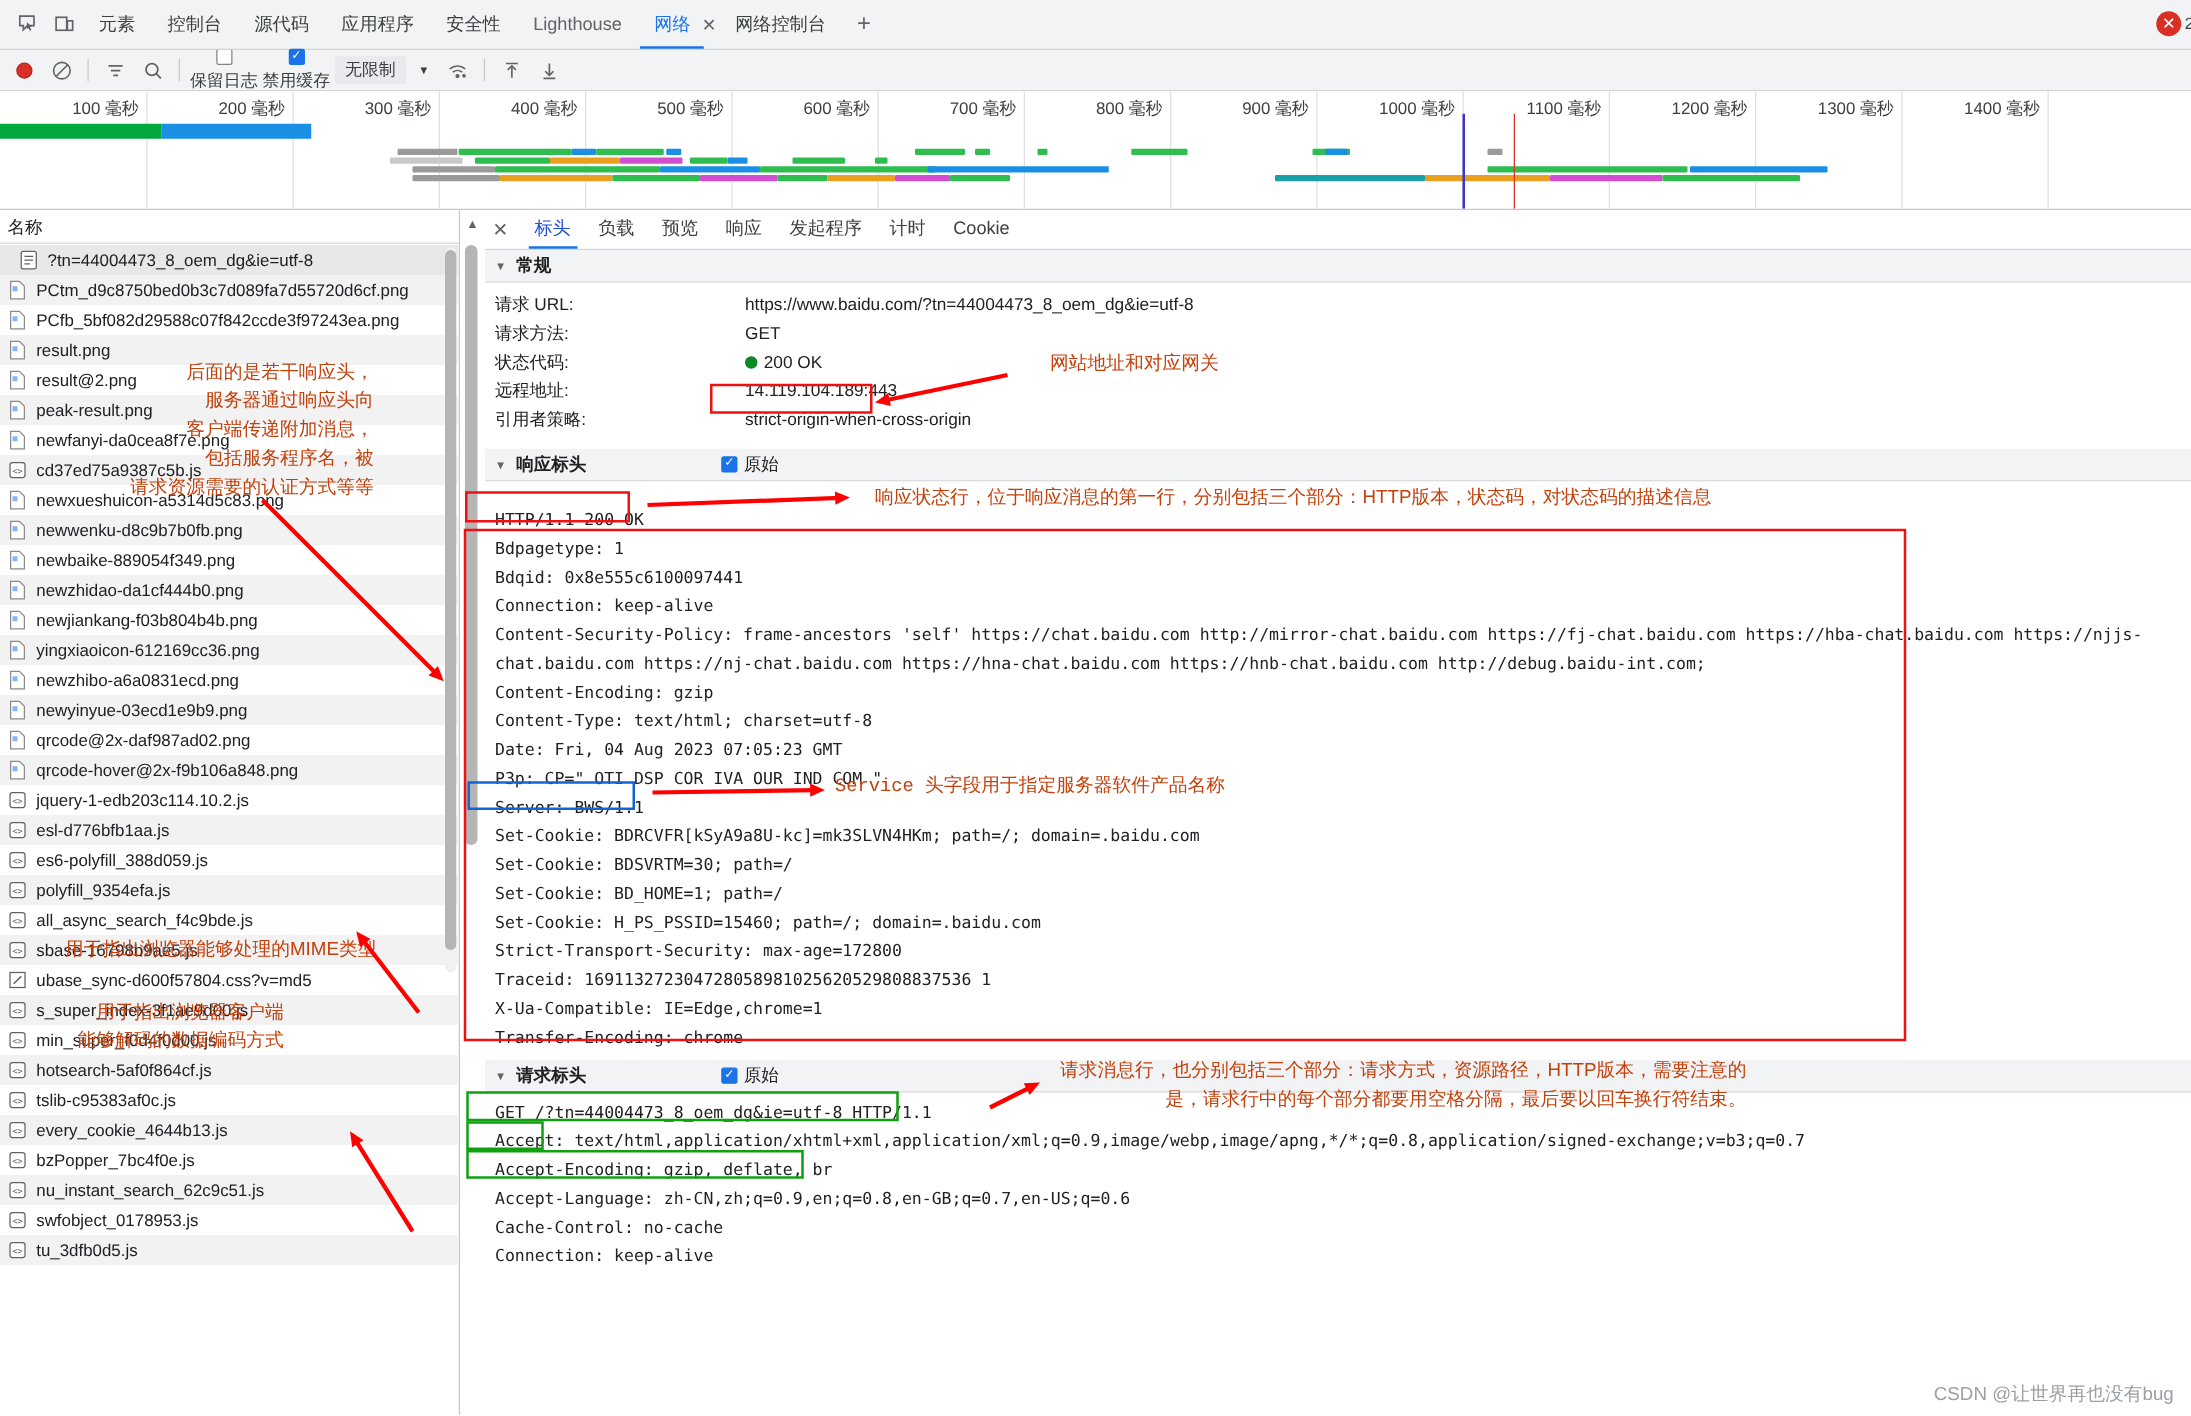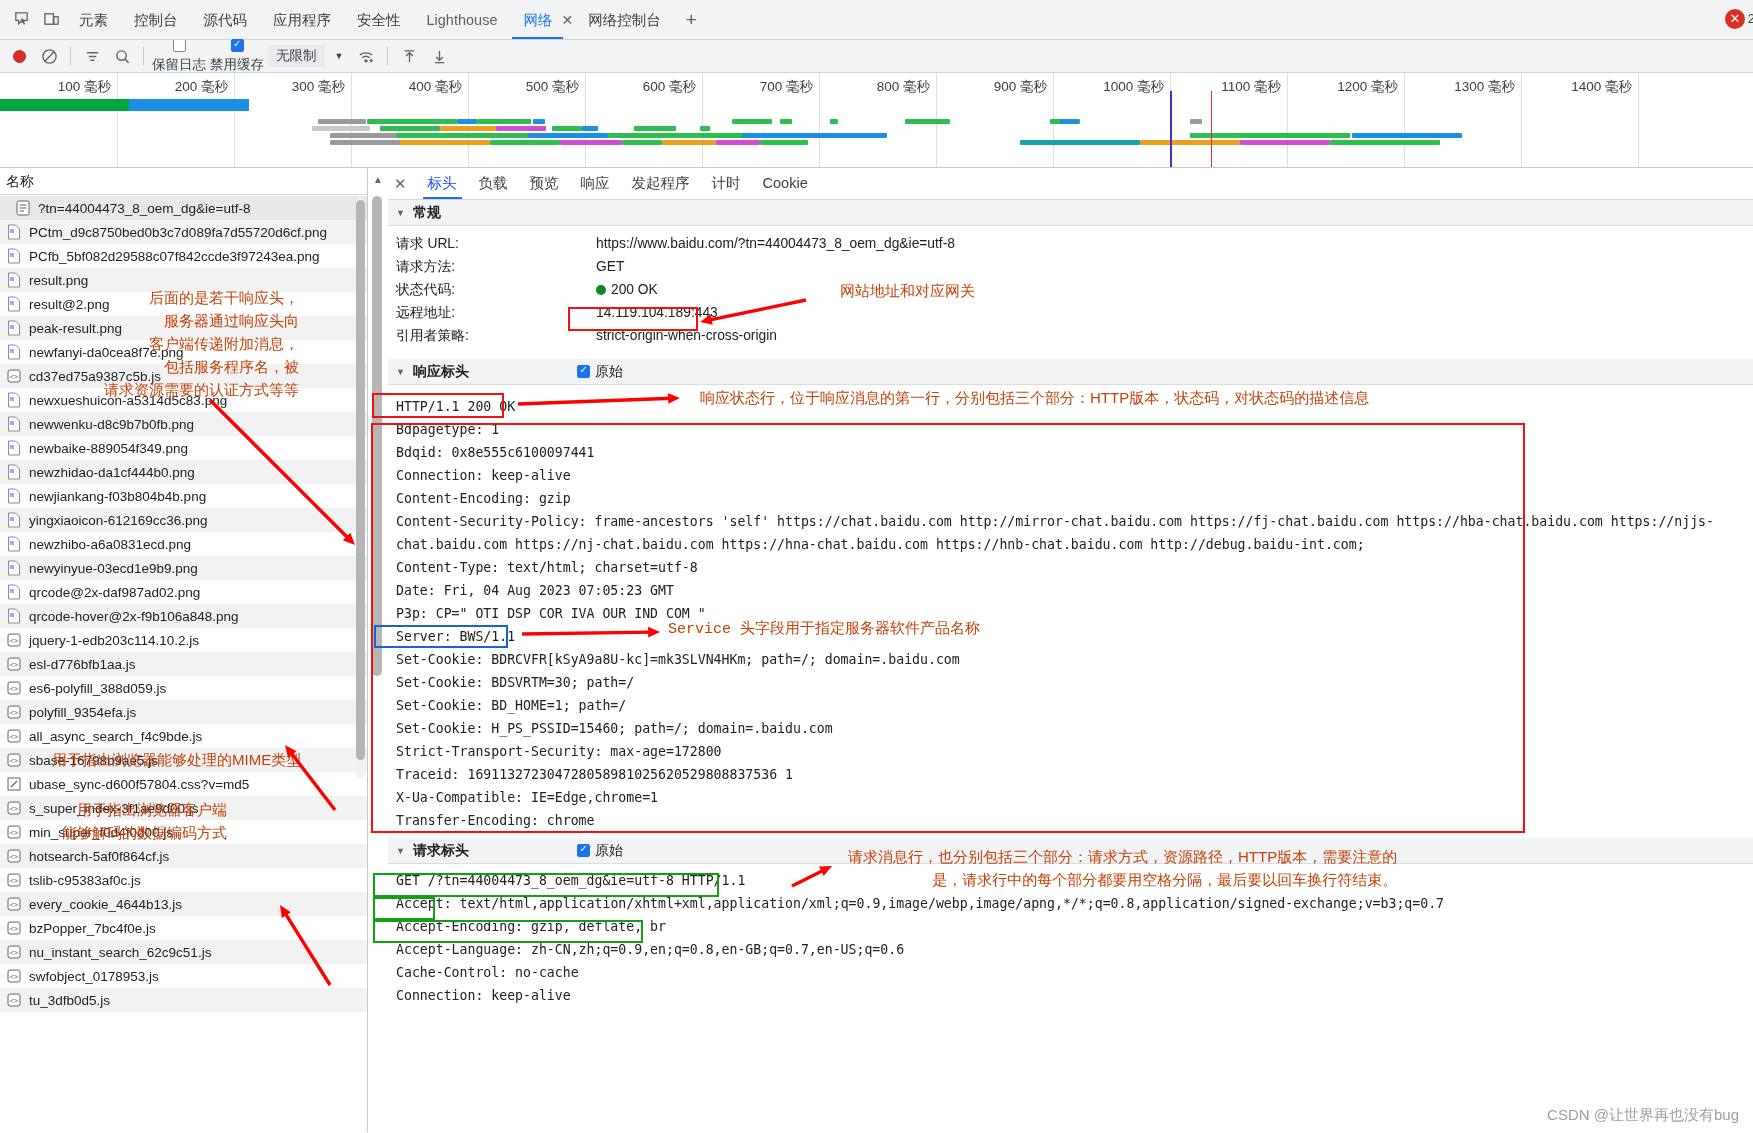--- a/index.html
+++ b/index.html
@@ -663,28 +663,28 @@
     </div>
 
     <div class="sec-head" style="margin-top:8px">
       <span class="tri">▼</span>
       <span>响应标头</span>
       <span class="raw-label">
         <span class="cbox checked"></span>
         <span>原始</span>
       </span>
     </div>
-    <div class="hdrbox" style="margin-top:10px">
+    <div class="hdrbox" style="margin-top:20px">
       <div class="hline" id="status-line">HTTP/1.1 200 OK</div>
       <div id="resp-lines">
           <div class="hline">Bdpagetype: 1</div>
           <div class="hline">Bdqid: 0x8e555c6100097441</div>
           <div class="hline">Connection: keep-alive</div>
+          <div class="hline wrap">Content-Security-Policy: frame-ancestors 'self' https://chat.baidu.com http://mirror-chat.baidu.com https://fj-chat.baidu.com https://hba-chat.baidu.com https://njjs-chat.baidu.com https://nj-chat.baidu.com https://hna-chat.baidu.com https://hnb-chat.baidu.com http://debug.baidu-int.com;</div>
           <div class="hline">Content-Encoding: gzip</div>
-          <div class="hline wrap">Content-Security-Policy: frame-ancestors 'self' https://chat.baidu.com http://mirror-chat.baidu.com https://fj-chat.baidu.com https://hba-chat.baidu.com https://njjs-chat.baidu.com https://nj-chat.baidu.com https://hna-chat.baidu.com https://hnb-chat.baidu.com http://debug.baidu-int.com;</div>
           <div class="hline">Content-Type: text/html; charset=utf-8</div>
           <div class="hline">Date: Fri, 04 Aug 2023 07:05:23 GMT</div>
           <div class="hline">P3p: CP=" OTI DSP COR IVA OUR IND COM "</div>
           <div class="hline" id="server-line">Server: BWS/1.1</div>
           <div class="hline">Set-Cookie: BDRCVFR[kSyA9a8U-kc]=mk3SLVN4HKm; path=/; domain=.baidu.com</div>
           <div class="hline">Set-Cookie: BDSVRTM=30; path=/</div>
           <div class="hline">Set-Cookie: BD_HOME=1; path=/</div>
           <div class="hline">Set-Cookie: H_PS_PSSID=15460; path=/; domain=.baidu.com</div>
           <div class="hline">Strict-Transport-Security: max-age=172800</div>
           <div class="hline">Traceid: 169113272304728058981025620529808837536 1</div>

